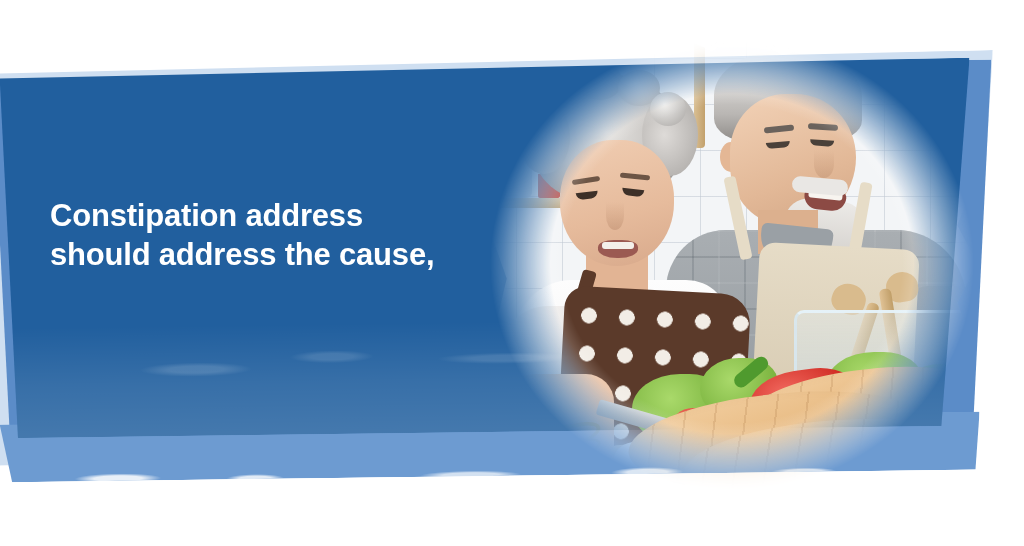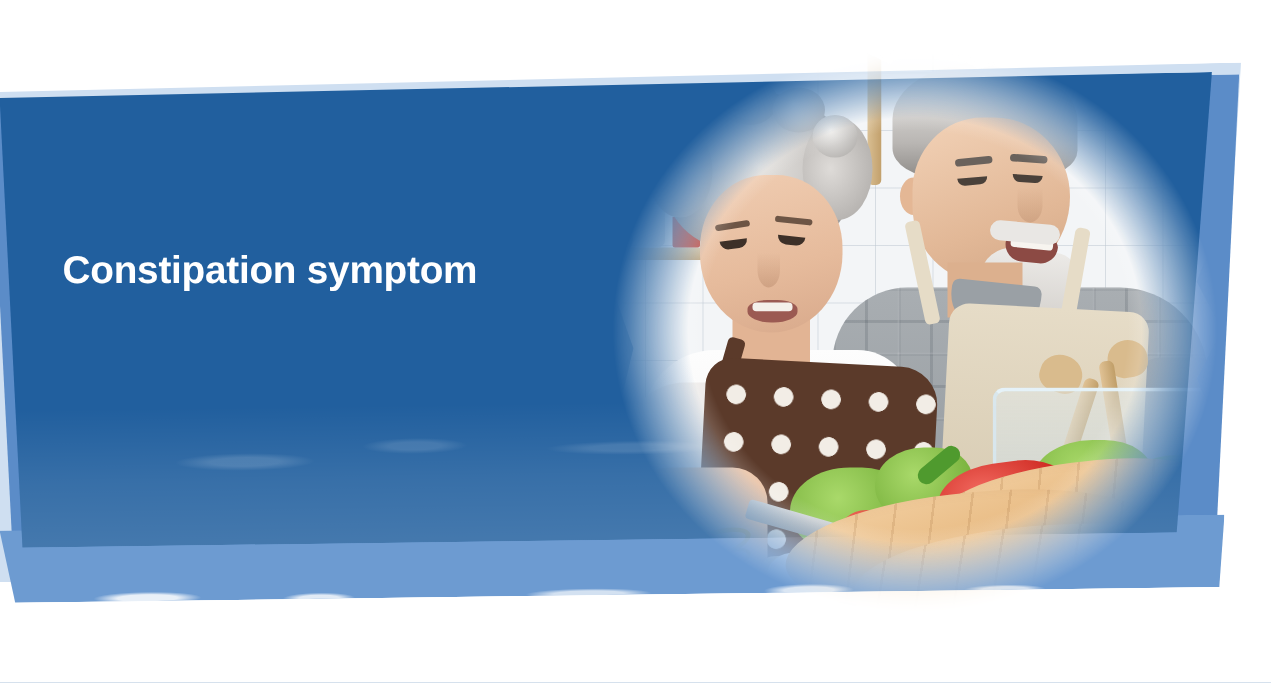--- a/index.html
+++ b/index.html
@@ -292,21 +292,22 @@
 
   <div class="banner-layer banner-band">
     <div class="banner-band-texture"></div>
   </div>
 
   <div class="banner-layer banner-main">
     <div class="banner-main-texture"></div>
   </div>
 
   <div class="headline">
-    <span class="ln">Constipation symptom</span>
+    <span class="ln">Constipation address</span>
+    <span class="ln">should address the cause,</span>
   </div>
 
   <div class="photo">
     <div class="photo-inner">
 
       <div class="bg-wall"></div>
       <div class="bg-tiles"></div>
       <div class="bg-shelf"></div>
       <div class="bg-jar"></div>
       <div class="bg-pkg"></div>

